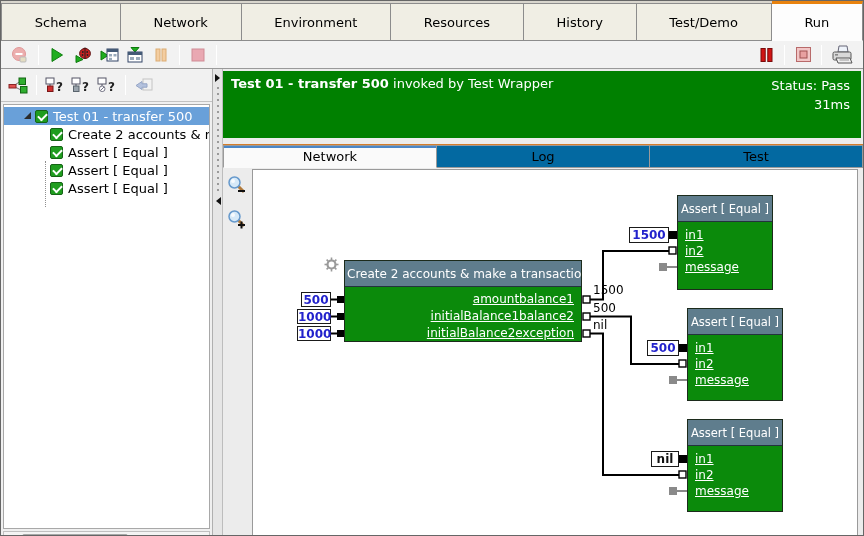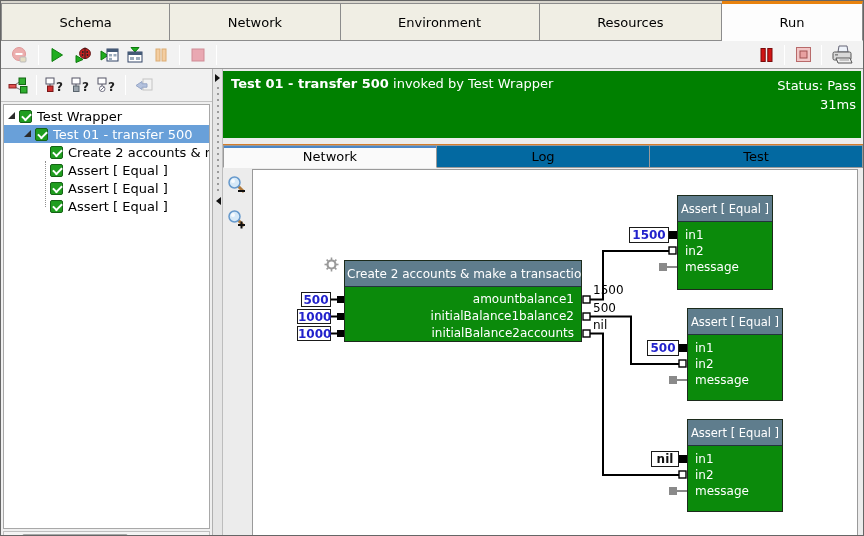--- a/index.html
+++ b/index.html
@@ -47,57 +47,59 @@
   .splitter { width:10px; background:#e6e6e6; border-right:1px solid #bdbdbd; position:relative; }
   .splitter .t1 { position:absolute; top:5px; left:2px; width:0; height:0; border-left:5px solid #111; border-top:4px solid transparent; border-bottom:4px solid transparent; }
   .splitter .dots { position:absolute; top:18px; left:4px; width:2px; height:108px;
                     background:repeating-linear-gradient(#9a9a9a 0 2px, transparent 2px 6px); }
   .splitter .t2 { position:absolute; top:128px; left:3px; width:0; height:0; border-right:5px solid #111; border-top:4px solid transparent; border-bottom:4px solid transparent; }
 
   
   .right-panel { flex:1; display:flex; flex-direction:column; min-width:0; }
   .statusbar { height:67px; margin:2px 2px 0 0; background:#008000; color:#fff; padding:5px 8px; position:relative; font-size:13px; }
   .statusbar .line1 b { font-weight:bold; }
-  .status-right { position:absolute; right:5px; top:5px; text-align:right; line-height:19px; }
+  .status-right { position:absolute; right:11px; top:5px; text-align:right; line-height:19px; }
 
   .subtab-strip { height:30px; margin-top:6px; border-top:1px solid #d57d2a; display:flex; height:24px; }
   .stab { flex:1; display:flex; align-items:center; justify-content:center; font-size:13px;
           background:#0369a1; border:1px solid #9a9a9a; border-left:none; cursor:default; }
   .stab:first-child { border-left:1px solid #9a9a9a; }
   .stab.active { background:#fafafa; box-shadow:inset 0 2px 0 #4a86c8; border-bottom-color:#fafafa; }
 
   .canvas-wrap { flex:1; position:relative; background:#ececec; }
   .zoombtn { position:absolute; width:24px; height:26px; display:flex; align-items:center; justify-content:center; }
   .canvas { position:absolute; left:29px; top:1px; width:606px; height:376px; background:#fff; border:1px solid #9a9a9a; overflow:hidden; }
   .wires { position:absolute; left:0; top:0; }
 
   
   .gnode { position:absolute; border:1px solid #1c2b1c; background:#0b8a0b; color:#fff; font-size:12px; }
   .ghead { background:#5f7d8d; border-bottom:1px solid #23333d; height:26px; line-height:26px; text-align:center;
            white-space:nowrap; overflow:hidden; padding:0 2px; }
   .ghead.small { font-size:11.5px; }
-  .gbody { padding-top:4px; }
+  .gbody { padding-top:4px;text-decoration:underline; }
   .grow { height:17px; line-height:17px; padding:0 7px; display:flex; justify-content:flex-end; white-space:nowrap; }
   .grow.in { height:16px; line-height:16px; justify-content:flex-start; }
   .valbox { position:absolute; background:#fff; border:1px solid #1a1a1a; text-align:center; font-size:12px; font-weight:bold;
             line-height:14px; color:#2222cc; }
   .valbox.dark { color:#111; }
   .wlabel { position:absolute; font-size:12px; color:#000; line-height:13px; }
   .gear { position:absolute; }
 </style>
 </head>
 <body>
 
 <div class="window">
 
   <div class="tabbar">
     <div class="tab">Schema</div>
     <div class="tab">Network</div>
     <div class="tab">Environment</div>
     <div class="tab">Resources</div>
+    <div class="tab">History</div>
+    <div class="tab">Test/Demo</div>
     <div class="tab active">Run</div>
   </div>
 
   <div class="toolbar">
     <div class="tbtn">
       <svg width="18" height="18" viewBox="0 0 18 18">
         <circle cx="8" cy="8" r="6.5" fill="#eba3a3" stroke="#d88" opacity="0.85"></circle>
         <rect x="4.5" y="7" width="7" height="2" fill="#fff"></rect>
         <rect x="9" y="11" width="6" height="5" rx="1" fill="#e4ddc2" stroke="#bbb"></rect>
       </svg>
@@ -222,25 +224,20 @@
         <div class="tbtn">
           <svg width="20" height="17" viewBox="0 0 20 17">
             <rect x="9" y="2" width="9" height="11" fill="#f2f2f2" stroke="#c4c4c4"></rect>
             <path d="M2 8.5 L8 4.5 L8 6.8 L13 6.8 L13 10.2 L8 10.2 L8 12.5 Z" fill="#b4c2de" stroke="#96a6c6"></path>
           </svg>
         </div>
       </div>
 
       <div class="tree">
         <div class="branch-line"></div>
-        <div class="trow" style="padding-left:4px;">
-          <span class="exp"></span>
-          <span class="cb"></span>
-          <span>Test Wrapper</span>
-        </div>
         <div class="trow selected" style="padding-left:20px;">
           <span class="exp"></span>
           <span class="cb"></span>
           <span>Test 01 - transfer 500</span>
         </div>
         <div class="trow" style="padding-left:46px;">
           <span class="cb"></span>
           <span>Create 2 accounts &amp; m</span>
         </div>
         <div class="trow" style="padding-left:46px;">
@@ -373,21 +370,21 @@
               <div class="grow">
                 <span>amount</span>
                 <span>balance1</span>
               </div>
               <div class="grow">
                 <span>initialBalance1</span>
                 <span>balance2</span>
               </div>
               <div class="grow">
                 <span>initialBalance2</span>
-                <span>accounts</span>
+                <span>exception</span>
               </div>
             </div>
           </div>
 
           <div class="valbox" style="left:48px;top:122px;width:30px;height:15px;">500</div>
           <div class="valbox" style="left:44px;top:139px;width:34px;height:15px;">1000</div>
           <div class="valbox" style="left:44px;top:156px;width:34px;height:15px;">1000</div>
 
           <div class="wlabel" style="left:340px;top:114px;">1500</div>
           <div class="wlabel" style="left:340px;top:132px;">500</div>

